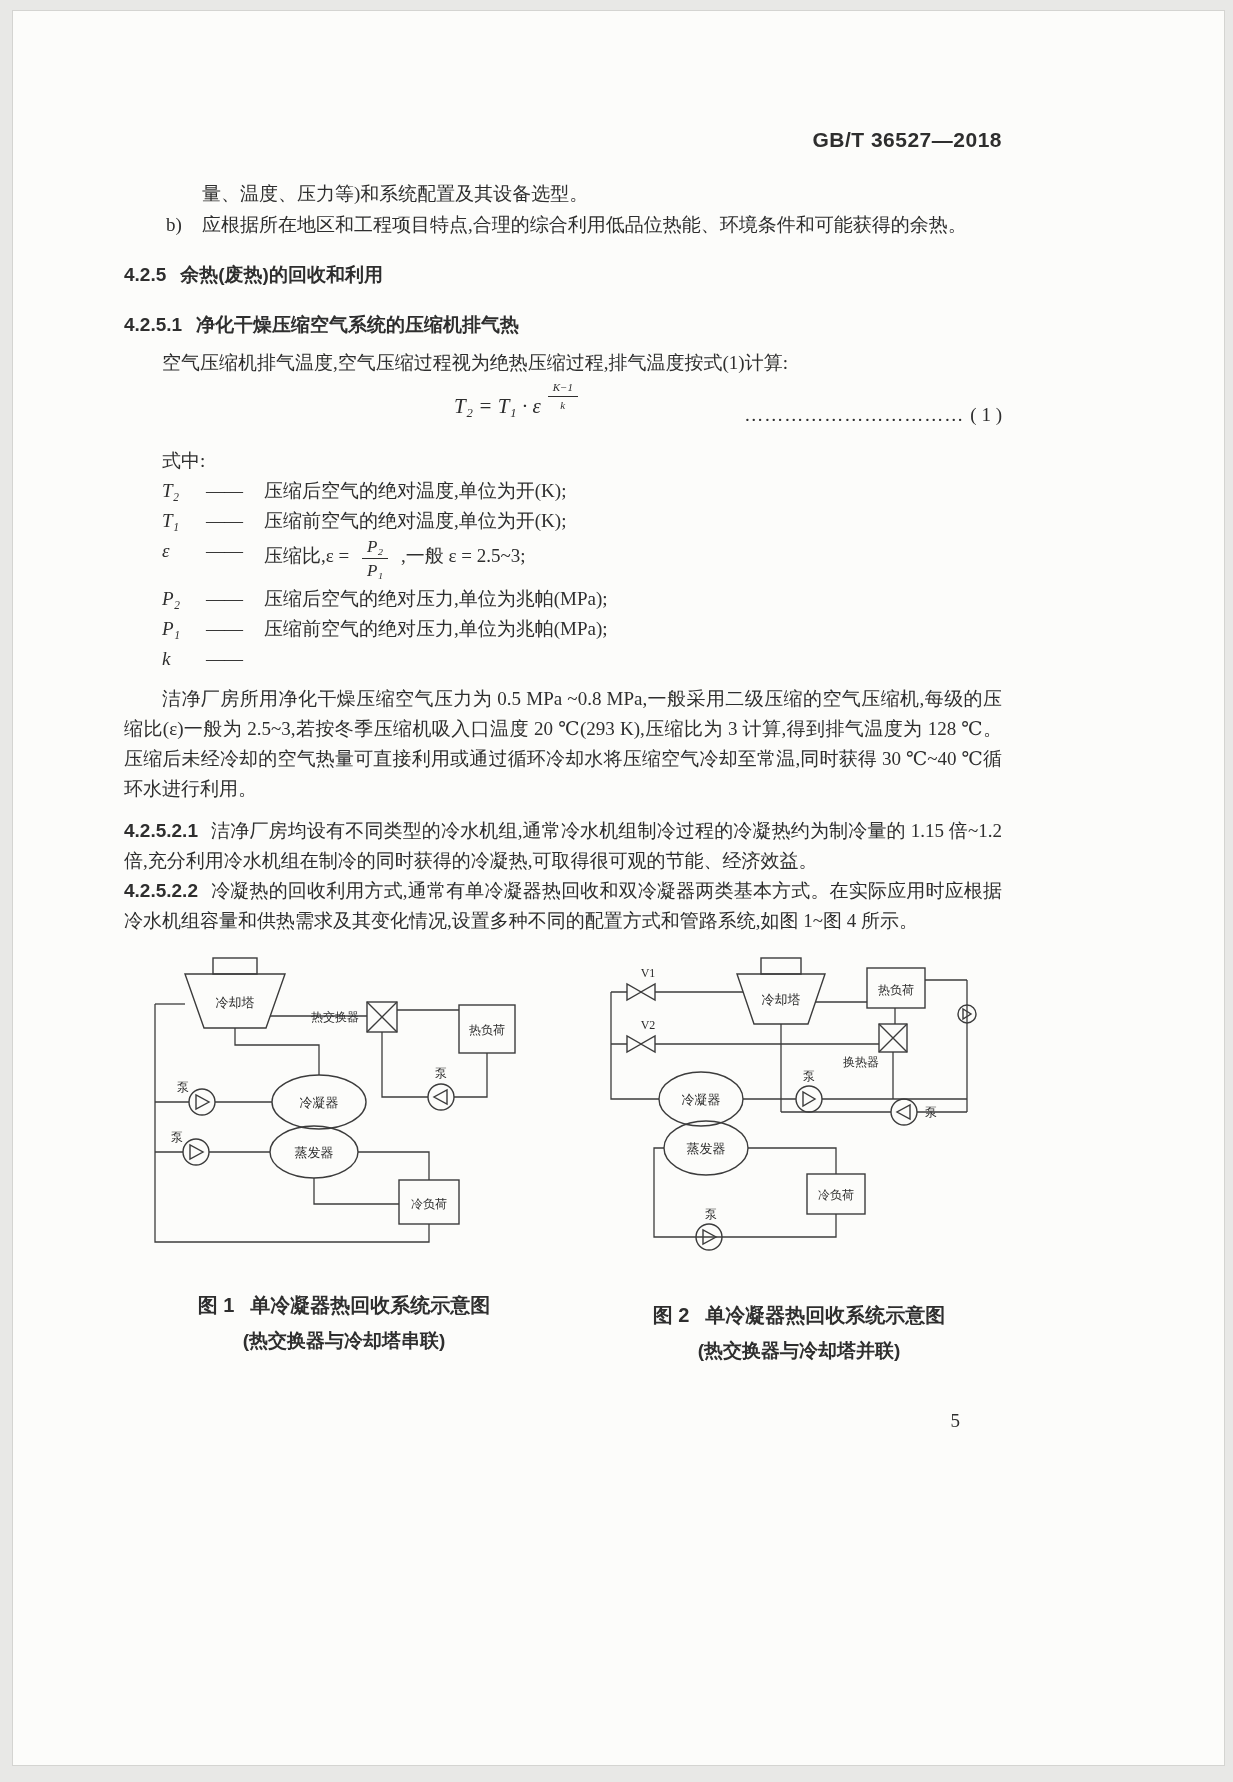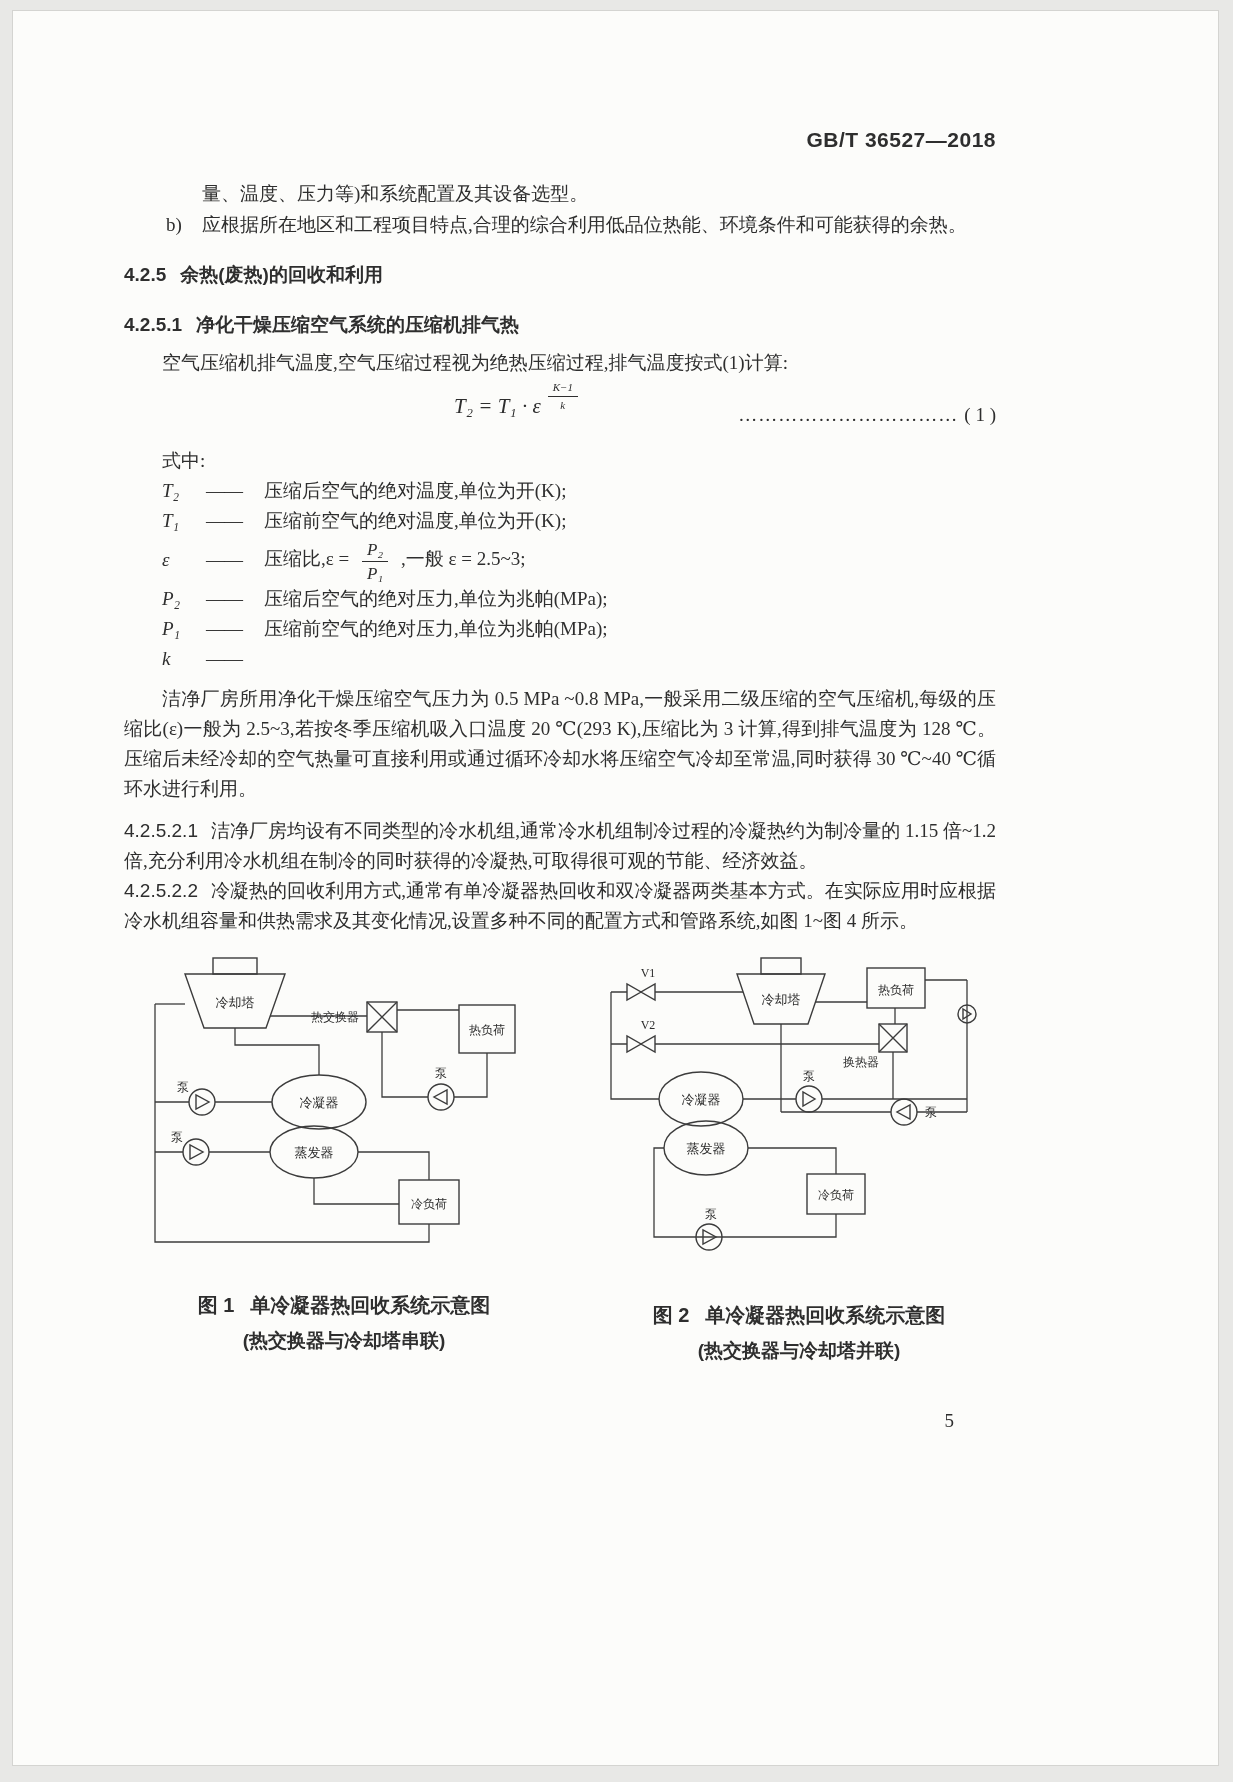--- a/index.html
+++ b/index.html
@@ -1,47 +1,47 @@
 <!DOCTYPE html>
 <html><head>
 <meta charset="utf-8">
 <style>
   *{box-sizing:border-box;margin:0;padding:0}
   body{background:#c9c9c7;font-family:"Liberation Serif","DejaVu Serif",serif;color:#2e2e2e}
-  .scan{width:1233px;height:1782px;background:#e8e8e6;padding:10px 14px 16px 12px;margin:0 auto;overflow:hidden}
+  .scan{width:1233px;height:1782px;background:#e8e8e6;padding:10px 8px 16px 12px;margin:0 auto;overflow:hidden}
   .page{width:100%;height:100%;background:#fcfcfa;border:1px solid #d4d4d1;overflow:hidden}
   .content{padding:0 222px 0 111px;font-size:19px;line-height:30px}
   .doc-number{margin-top:116px;line-height:26px;text-align:right;font-family:"Liberation Sans","DejaVu Sans",sans-serif;font-weight:bold;font-size:21px;letter-spacing:.5px}
   .cont-line{margin-top:26px;padding-left:78px}
   .li{display:flex;margin-top:1px}
   .li-label{width:36px;margin-left:42px;flex:none}
   .li-text{flex:1}
   h3.sec{margin-top:20px;font-size:19px;font-weight:bold;font-family:"Liberation Sans","DejaVu Sans",sans-serif;line-height:30px}
   h3.sec .sec-num{margin-right:14px}
   h3.sec.mt-big{margin-top:30px}
   .intro-para{margin-top:8px;text-indent:38px}
   .formula-row{margin-top:10px;position:relative;height:56px}
   .formula{position:absolute;left:330px;top:2px;display:flex;align-items:center;font-style:italic;font-size:21px}
   .formula .frac{display:inline-block;text-align:center;font-size:11px;line-height:1;margin-left:7px;transform:translateY(-10px)}
   .fnum{display:block;padding:2px 5px 3px;border-bottom:1.4px solid #2e2e2e}
   .fden{display:block;padding-top:3px}
   .formula-end{position:absolute;right:0;top:12px;display:flex;align-items:center}
   .f-dots{letter-spacing:1px;white-space:nowrap}
   .f-no{margin-left:6px;white-space:nowrap}
   .where{margin-top:2px;padding-left:38px}
-  .def-row{display:flex;align-items:center;padding-left:38px;min-height:30px}
+  .def-row{display:flex;align-items:flex-start;padding-left:38px;min-height:30px}
   .def-row.tall{min-height:48px}
   .def-sym{width:44px;flex:none;font-style:italic}
   .def-dash{width:58px;flex:none;letter-spacing:-1px}
   .def-text{flex:1}
   .ifrac{display:inline-block;vertical-align:middle;text-align:center;font-style:italic;font-size:17px;line-height:1;margin:0 8px}
   .para{margin-top:10px;text-align:justify;text-indent:38px}
   .numpara{margin-top:12px;text-align:justify}
   .numpara + .numpara{margin-top:0}
-  .numpara .pnum{font-family:"Liberation Sans","DejaVu Sans",sans-serif;font-weight:normal;margin-right:13px}
+  .numpara .pnum{font-family:"Liberation Sans","DejaVu Sans",sans-serif;font-weight:bold;margin-right:13px}
   .figures{margin-top:16px;display:flex;gap:50px;padding-left:15px}
   .figure{flex:none}
   .fig-svg{display:block}
   .pipe{stroke:#3c3c3c;stroke-width:1.3;fill:none}
   .shape{stroke:#3c3c3c;stroke-width:1.4;fill:none}
   svg text{fill:#2b2b2b;font-size:13px;text-anchor:middle;font-family:"Liberation Serif","DejaVu Serif",serif}
   svg text.sm{font-size:12px}
   svg text.end{text-anchor:end}
   svg text.start{text-anchor:start}
   .fig-caption{margin-top:20px;text-align:center;font-weight:bold;font-size:20px;line-height:26px;font-family:"Liberation Sans","DejaVu Sans",sans-serif}

